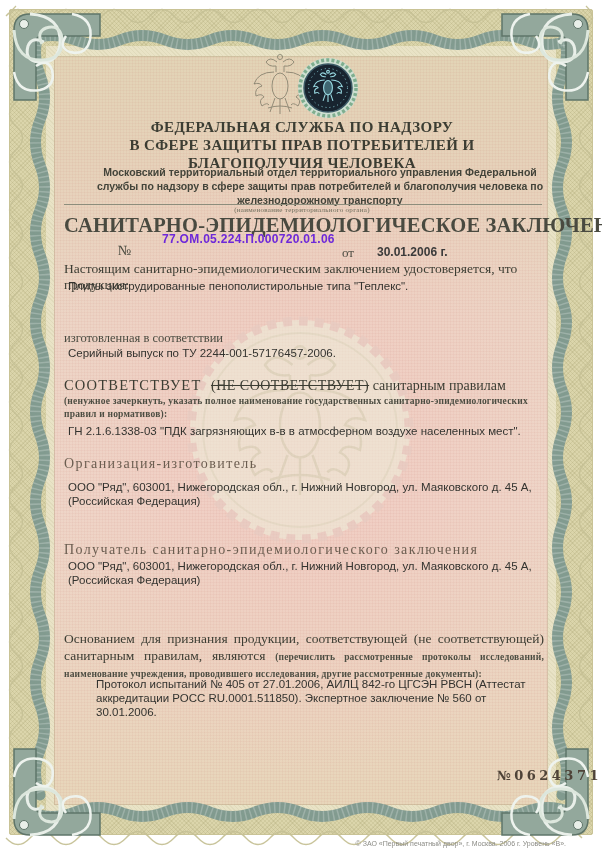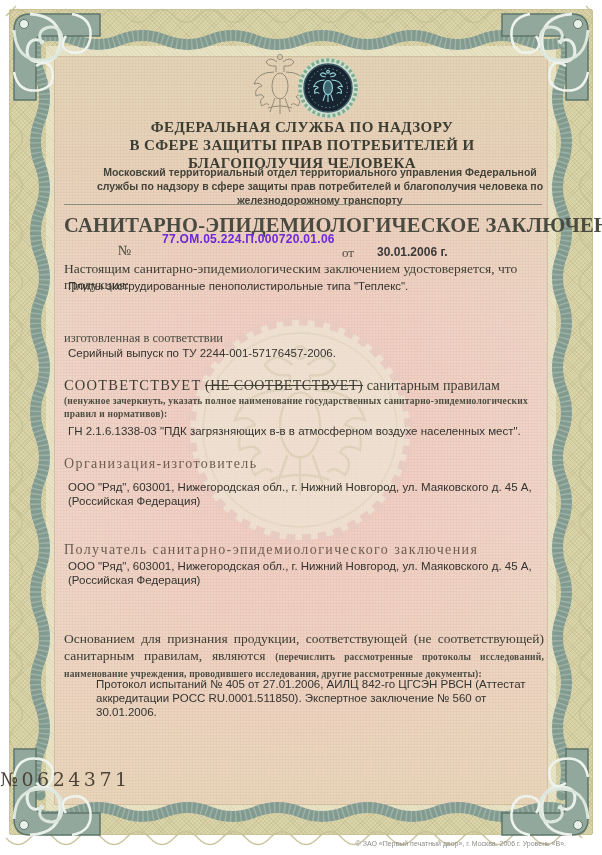--- a/index.html
+++ b/index.html
@@ -39,34 +39,34 @@
   .numline-number{top:232px;left:162px;font-family:"Liberation Sans",sans-serif;font-weight:600;font-size:12px;color:#6d28d9;letter-spacing:.3px;}
   .numline-from{top:245px;left:342px;font-size:13px;color:#4a4b40;}
   .numline-date{top:245px;left:377px;font-family:"Liberation Sans",sans-serif;font-weight:600;font-size:12px;color:#3a3a3a;}
   .p-intro{top:261px;left:64px;right:58px;font-size:13.5px;color:#3c3d33;}
   .typed{font-family:"Liberation Sans",sans-serif;font-size:11.5px;line-height:14px;color:#33332f;font-weight:500;}
   .typed1{top:279px;left:68px;right:60px;}
   .made-label{top:331px;left:64px;font-size:12.5px;color:#4a4b40;}
   .typed2{top:346px;left:68px;right:60px;}
   .conf-line{top:377px;left:64px;right:58px;font-size:14px;color:#3c3d33;}
   .conf-yes{letter-spacing:1.2px;font-size:14.5px;}
-  .conf-no{text-decoration:line-through;margin-left:0;letter-spacing:.5px;}
+  .conf-no{text-decoration:line-through;margin-left:6px;letter-spacing:.5px;}
   .conf-suffix{}
   .small-note{font-weight:bold;font-size:9.5px;line-height:12.5px;color:#4c4d42;letter-spacing:.2px;}
   .conf-note{top:395px;left:64px;right:70px;}
   .typed3{top:424px;left:68px;right:60px;}
   .sec-label{font-size:14px;letter-spacing:1.4px;color:#6b5d50;}
   .org-label{top:456px;left:64px;}
   .org-value{top:480px;left:68px;right:66px;}
   .recv-label{top:542px;left:64px;}
   .recv-value{top:559px;left:68px;right:66px;}
   .basis{top:630px;left:64px;right:58px;text-align:justify;font-size:13.5px;line-height:17px;color:#3c3d33;}
   .typed4{top:677px;left:68px;right:60px;margin-left:28px;}
-  .serial{top:768px;left:0;right:0;text-align:left;font-family:"DejaVu Serif",serif;
-    font-size:19px;letter-spacing:3.5px;color:#4e4338;font-weight:400;}
+  .serial{top:768px;left:0;right:0;text-align:right;font-family:"DejaVu Serif",serif;
+    font-size:13px;letter-spacing:3.5px;color:#4e4338;font-weight:700;}
   .copyright{top:840px;right:36px;font-family:"Liberation Sans",sans-serif;font-size:7px;color:#8b8b85;}
 
   .emblem{position:absolute;z-index:5;}
   .watermark{position:absolute;z-index:2;left:185px;top:315px;}
 </style>
 </head>
 <body>
 
 <div class="page">
 
@@ -164,20 +164,21 @@
   </svg>
 
   <div class="txt center agency">
     <div>ФЕДЕРАЛЬНАЯ СЛУЖБА ПО НАДЗОРУ</div>
     <div>В СФЕРЕ ЗАЩИТЫ ПРАВ ПОТРЕБИТЕЛЕЙ И БЛАГОПОЛУЧИЯ  ЧЕЛОВЕКА</div>
   </div>
 
   <div class="txt territorial">Московский территориальный отдел территориального управления Федеральной службы по надзору в сфере защиты прав потребителей и благополучия человека по железнодорожному транспорту</div>
 
   <div class="rule"></div>
+  <div class="txt center rule-caption">(наименование территориального органа)</div>
 
   <div class="txt center doc-title">САНИТАРНО-ЭПИДЕМИОЛОГИЧЕСКОЕ ЗАКЛЮЧЕНИЕ</div>
 
   <div class="txt numline-label">№</div>
   <div class="txt numline-number">77.ОМ.05.224.П.000720.01.06</div>
   <div class="txt numline-from">от</div>
   <div class="txt numline-date">30.01.2006 г.</div>
 
   <div class="txt p-intro">Настоящим санитарно-эпидемиологическим заключением удостоверяется, что продукция:</div>
   <div class="txt typed typed1">Плиты экструдированные пенополистирольные типа "Теплекс".</div>

